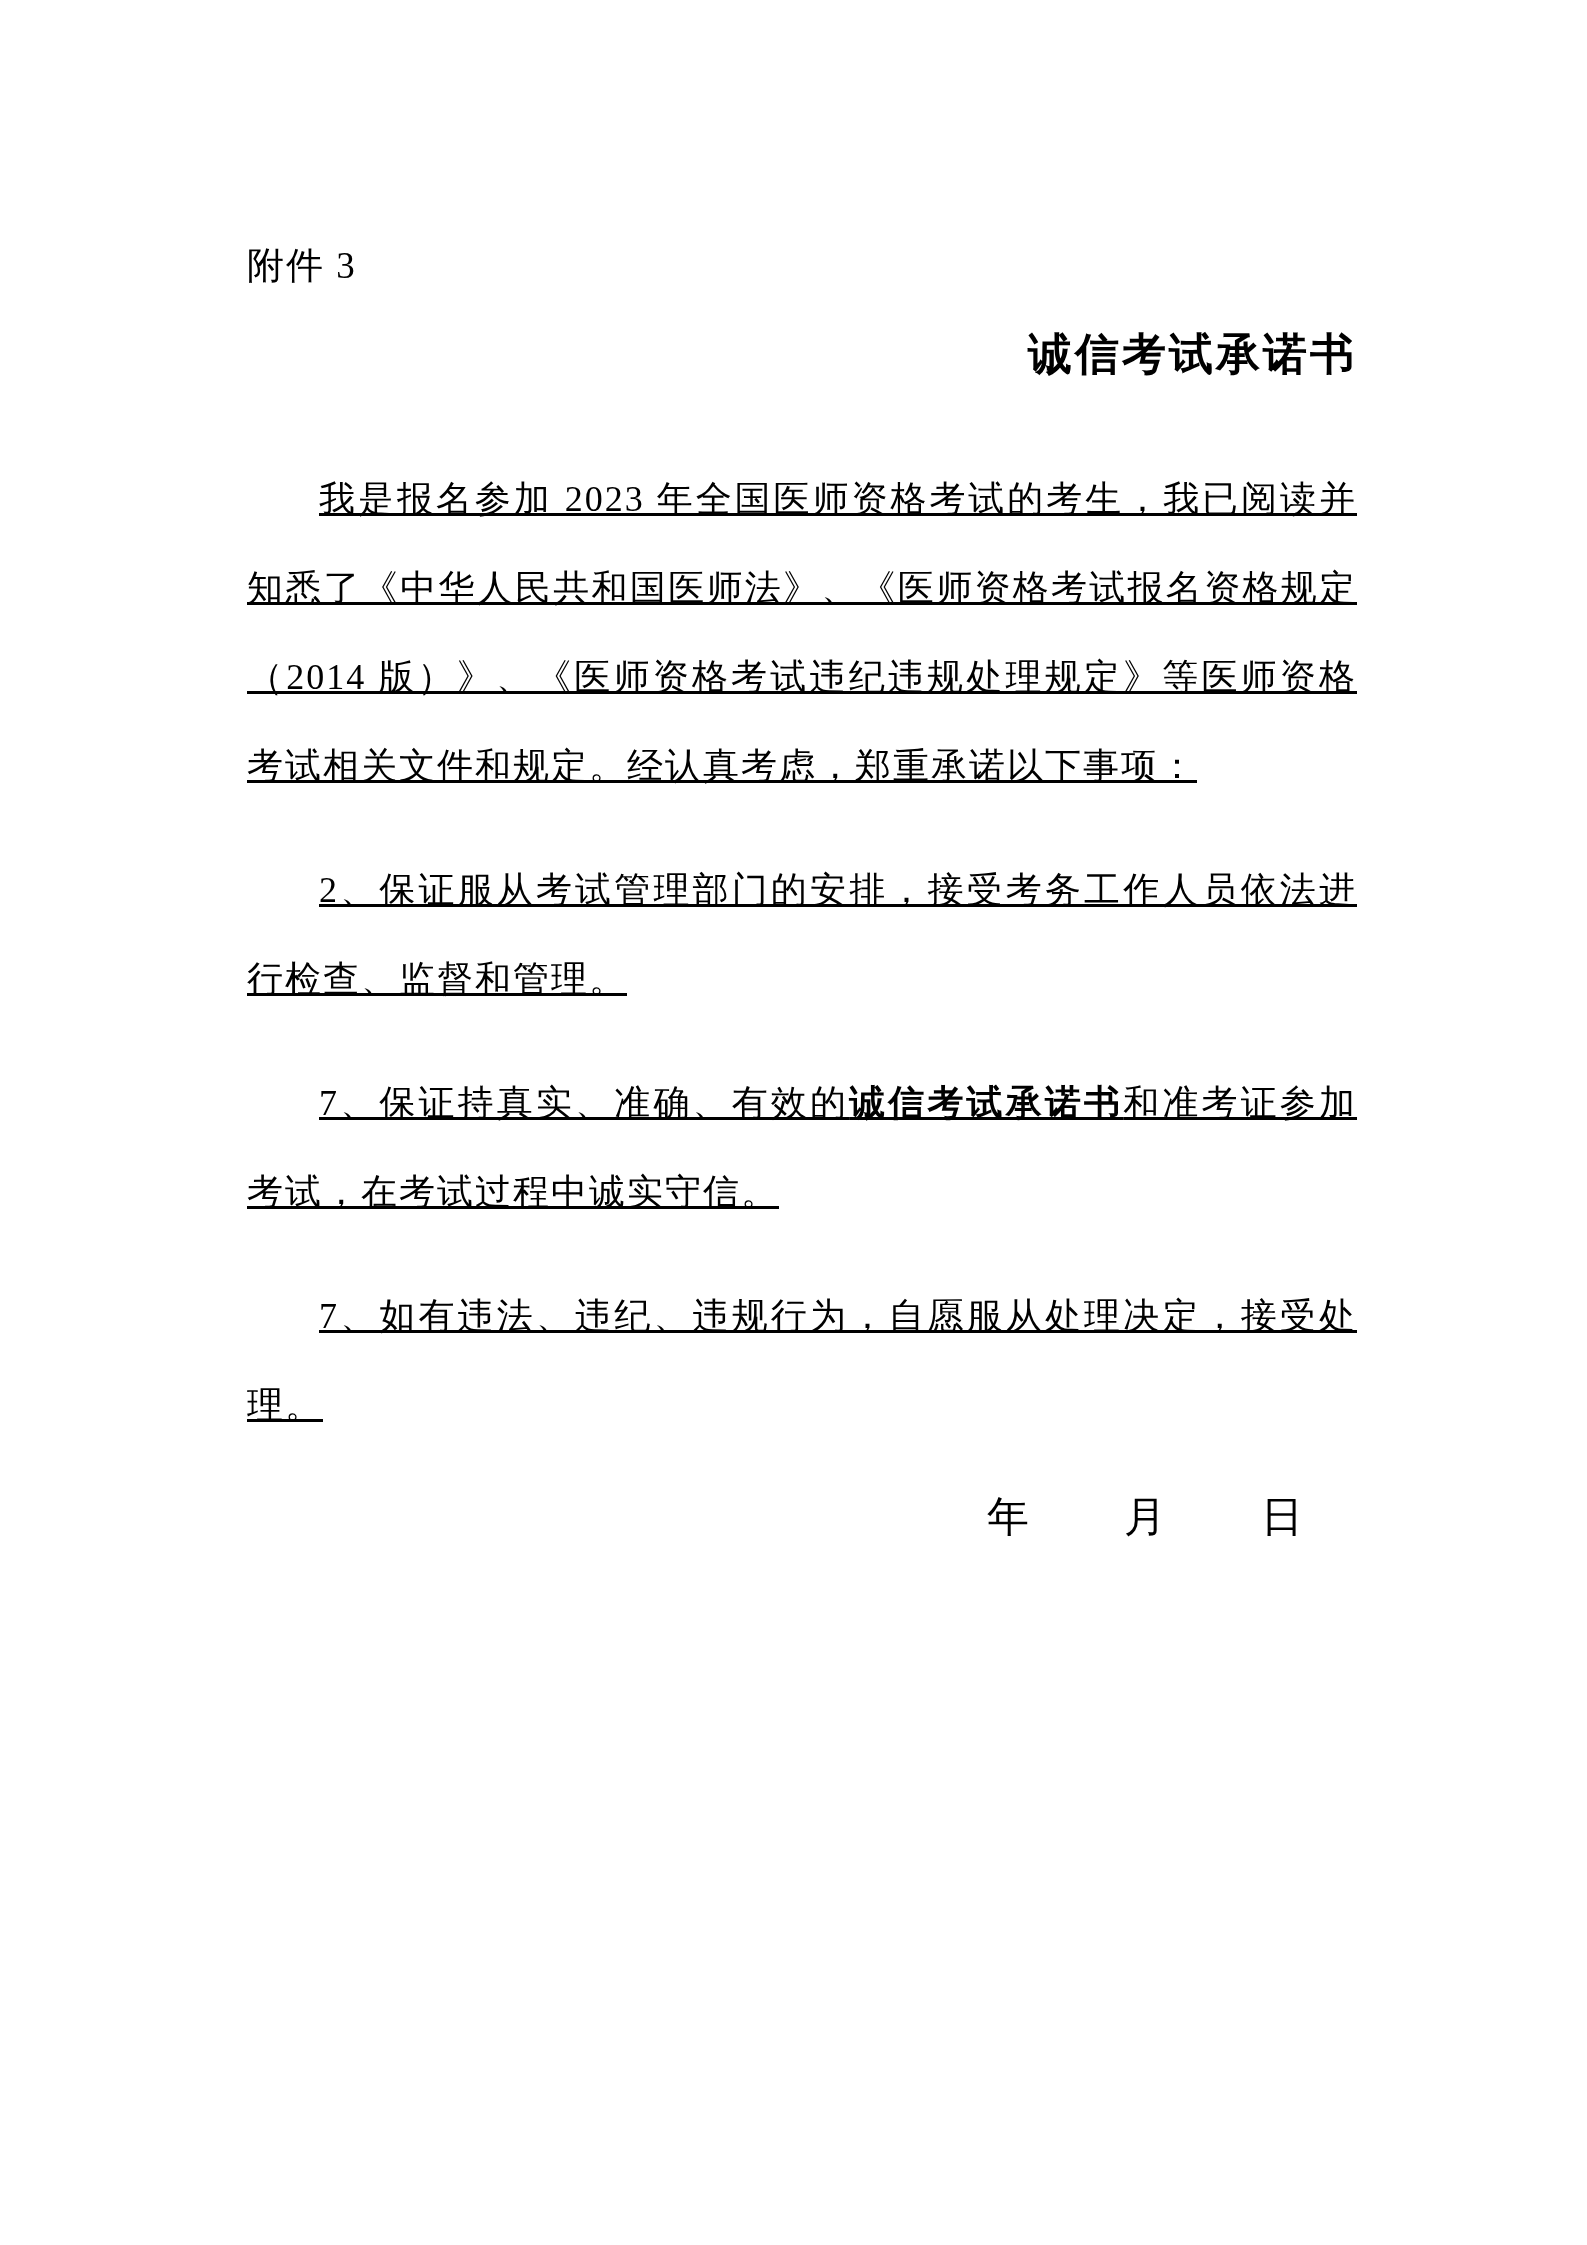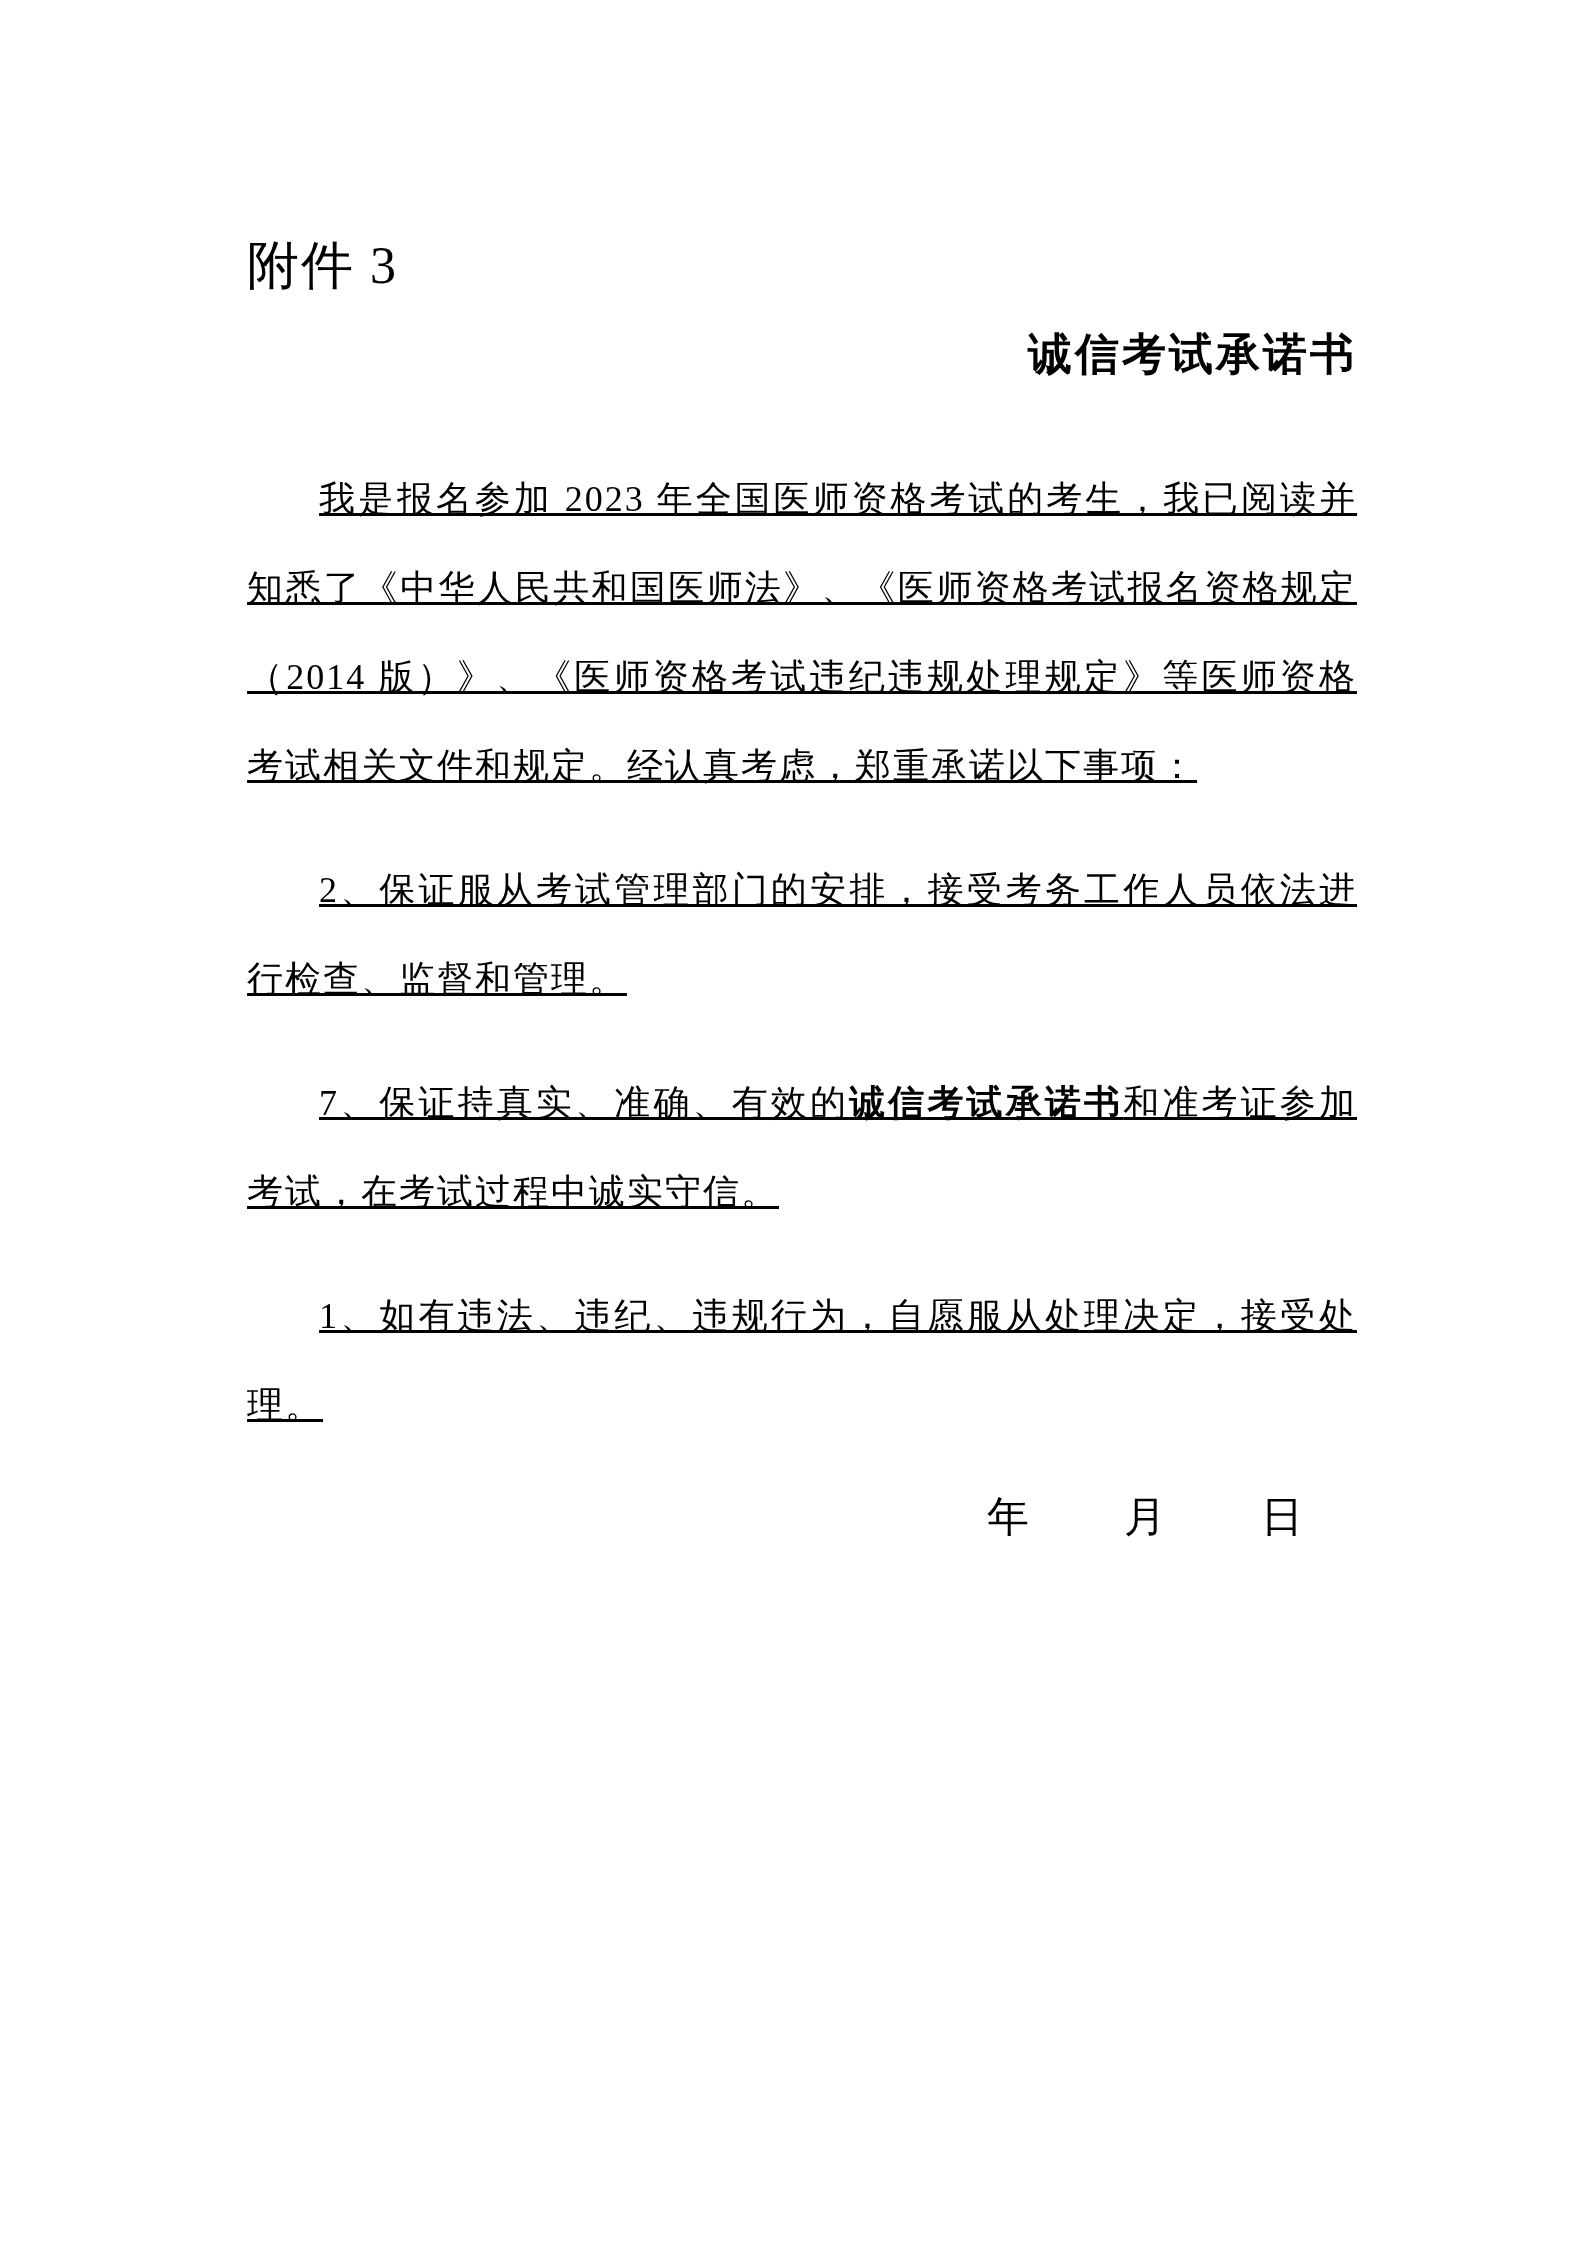--- a/index.html
+++ b/index.html
@@ -12,21 +12,21 @@
     width: 1587px;
     height: 2245px;
     background: #ffffff;
     color: #000000;
     font-family: "Liberation Serif", "DejaVu Serif", serif;
     overflow: hidden;
     box-sizing: border-box;
     padding: 235px 230px 0 247px;
   }
   .attachment-label {
-    font-size: 52px;
+    font-size: 37px;
     line-height: 62px;
     letter-spacing: 2px;
     font-family: Liberation Serif, serif;
   }
   .doc-title {
     margin-top: 18px;
     font-size: 44px;
     font-weight: bold;
     line-height: 80px;
     text-align: right;
@@ -84,21 +84,21 @@
   <div class="body-text">
 
     <p>我是报名参加 2023 年全国医师资格考试的考生，我已阅读并知悉了《中华人民共和国医师法》、《医师资格考试报名资格规定（2014 版）》、《医师资格考试违纪违规处理规定》等医师资格考试相关文件和规定。经认真考虑，郑重承诺以下事项：</p>
 
 
     <p>2、保证服从考试管理部门的安排，接受考务工作人员依法进行检查、监督和管理。</p>
 
     <p><span>7、保证持真实、准确、有效的</span><b>诚信考试承诺书</b><span>和准考证参加考试，在考试过程中诚实守信。</span></p>
 
 
-    <p>1、如有违法、违纪、违规行为，自愿服从处理决定，接受处理。</p>
+    <p>7、如有违法、违纪、违规行为，自愿服从处理决定，接受处理。</p>
 
   </div>
 
 
   <div class="date-row">
     <span>年</span>
     <span>月</span>
     <span>日</span>
   </div>
 

